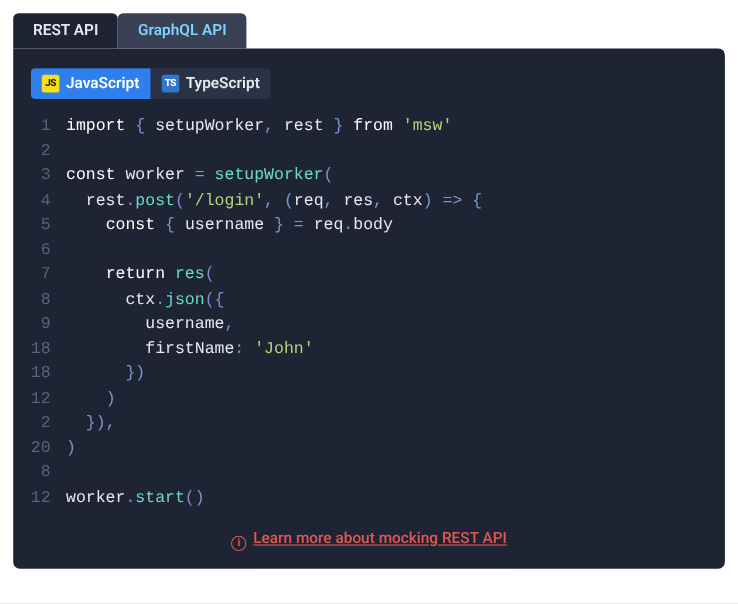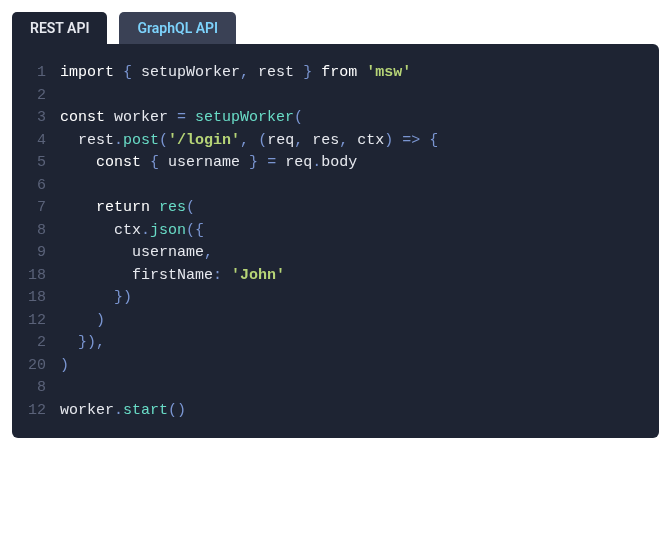--- a/index.html
+++ b/index.html
@@ -8,21 +8,21 @@
     padding: 0;
     background: #ffffff;
     font-family: -apple-system, BlinkMacSystemFont, "Segoe UI", Roboto, Helvetica, Arial, sans-serif;
   }
   .wrap {
     padding: 12px;
     width: 671px;
   }
   .tabs {
     display: flex;
-    gap: 12px;
+    gap: 0;
   }
   .tab {
     padding: 8px 18px;
     font-size: 14px;
     font-weight: 600;
     border-top-left-radius: 5px;
     border-top-right-radius: 5px;
     cursor: pointer;
     color: #7dd3fc;
     background: #3a4155;
@@ -105,21 +105,21 @@
   .code .line {
     display: block;
     height: 22.5px;
   }
   
   .tk-kw   { color: #ffffff; }  
   .tk-pn   { color: #7a95d1; }  
   .tk-id   { color: #e7e9ef; }  
   .tk-fn   { color: #69dcc7; }  
   .tk-op   { color: #7a95d1; }  
-  .tk-str  { color: #b6d477; font-weight: bold; }  
+  .tk-str  { color: #b6d477; }  
 
   .learn {
     text-align: center;
     margin-top: 18px;
     font-size: 14px;
   }
   .learn a {
     color: #e25851;
     text-decoration: underline;
     font-weight: 500;
@@ -144,20 +144,30 @@
 
 <div class="wrap">
 
   <div class="tabs">
     <div class="tab active">REST API</div>
     <div class="tab">GraphQL API</div>
   </div>
 
   <div class="panel">
 
+    <div class="lang-tabs">
+      <div class="lang-tab js">
+        <span class="badge js">JS</span>
+        <span>JavaScript</span>
+      </div>
+      <div class="lang-tab ts">
+        <span class="badge ts">TS</span>
+        <span>TypeScript</span>
+      </div>
+    </div>
 
     <div class="code-block">
       <div class="gutter" id="gutter">
           <span class="ln">1</span>
           <span class="ln">2</span>
           <span class="ln">3</span>
           <span class="ln">4</span>
           <span class="ln">5</span>
           <span class="ln">6</span>
           <span class="ln">7</span>
@@ -167,16 +177,19 @@
           <span class="ln">18</span>
           <span class="ln">12</span>
           <span class="ln">2</span>
           <span class="ln">20</span>
           <span class="ln">8</span>
           <span class="ln">12</span>
         </div>
       <div class="code" id="code"><span class="line"><span class="tk-kw">import</span><span class="tk-id"> </span><span class="tk-pn">{</span><span class="tk-id"> setupWorker</span><span class="tk-pn">,</span><span class="tk-id"> rest </span><span class="tk-pn">}</span><span class="tk-id"> </span><span class="tk-kw">from</span><span class="tk-id"> </span><span class="tk-str">'msw'</span></span><span class="line">&nbsp;</span><span class="line"><span class="tk-kw">const</span><span class="tk-id"> worker </span><span class="tk-op">=</span><span class="tk-id"> </span><span class="tk-fn">setupWorker</span><span class="tk-pn">(</span></span><span class="line"><span class="tk-id">  rest</span><span class="tk-pn">.</span><span class="tk-fn">post</span><span class="tk-pn">(</span><span class="tk-str">'/login'</span><span class="tk-pn">,</span><span class="tk-id"> </span><span class="tk-pn">(</span><span class="tk-id">req</span><span class="tk-pn">,</span><span class="tk-id"> res</span><span class="tk-pn">,</span><span class="tk-id"> ctx</span><span class="tk-pn">)</span><span class="tk-id"> </span><span class="tk-op">=&gt;</span><span class="tk-id"> </span><span class="tk-pn">{</span></span><span class="line"><span class="tk-id">    </span><span class="tk-kw">const</span><span class="tk-id"> </span><span class="tk-pn">{</span><span class="tk-id"> username </span><span class="tk-pn">}</span><span class="tk-id"> </span><span class="tk-op">=</span><span class="tk-id"> req</span><span class="tk-pn">.</span><span class="tk-id">body</span></span><span class="line">&nbsp;</span><span class="line"><span class="tk-id">    </span><span class="tk-kw">return</span><span class="tk-id"> </span><span class="tk-fn">res</span><span class="tk-pn">(</span></span><span class="line"><span class="tk-id">      ctx</span><span class="tk-pn">.</span><span class="tk-fn">json</span><span class="tk-pn">({</span></span><span class="line"><span class="tk-id">        username</span><span class="tk-pn">,</span></span><span class="line"><span class="tk-id">        firstName</span><span class="tk-pn">:</span><span class="tk-id"> </span><span class="tk-str">'John'</span></span><span class="line"><span class="tk-id">      </span><span class="tk-pn">})</span></span><span class="line"><span class="tk-id">    </span><span class="tk-pn">)</span></span><span class="line"><span class="tk-id">  </span><span class="tk-pn">}),</span></span><span class="line"><span class="tk-pn">)</span></span><span class="line">&nbsp;</span><span class="line"><span class="tk-id">worker</span><span class="tk-pn">.</span><span class="tk-fn">start</span><span class="tk-pn">()</span></span></div>
     </div>
 
+    <div class="learn">
+      <span class="info-icon">i</span><a href="#">Learn more about mocking REST API</a>
+    </div>
 
   </div>
 
 </div>
 
 </body></html>

